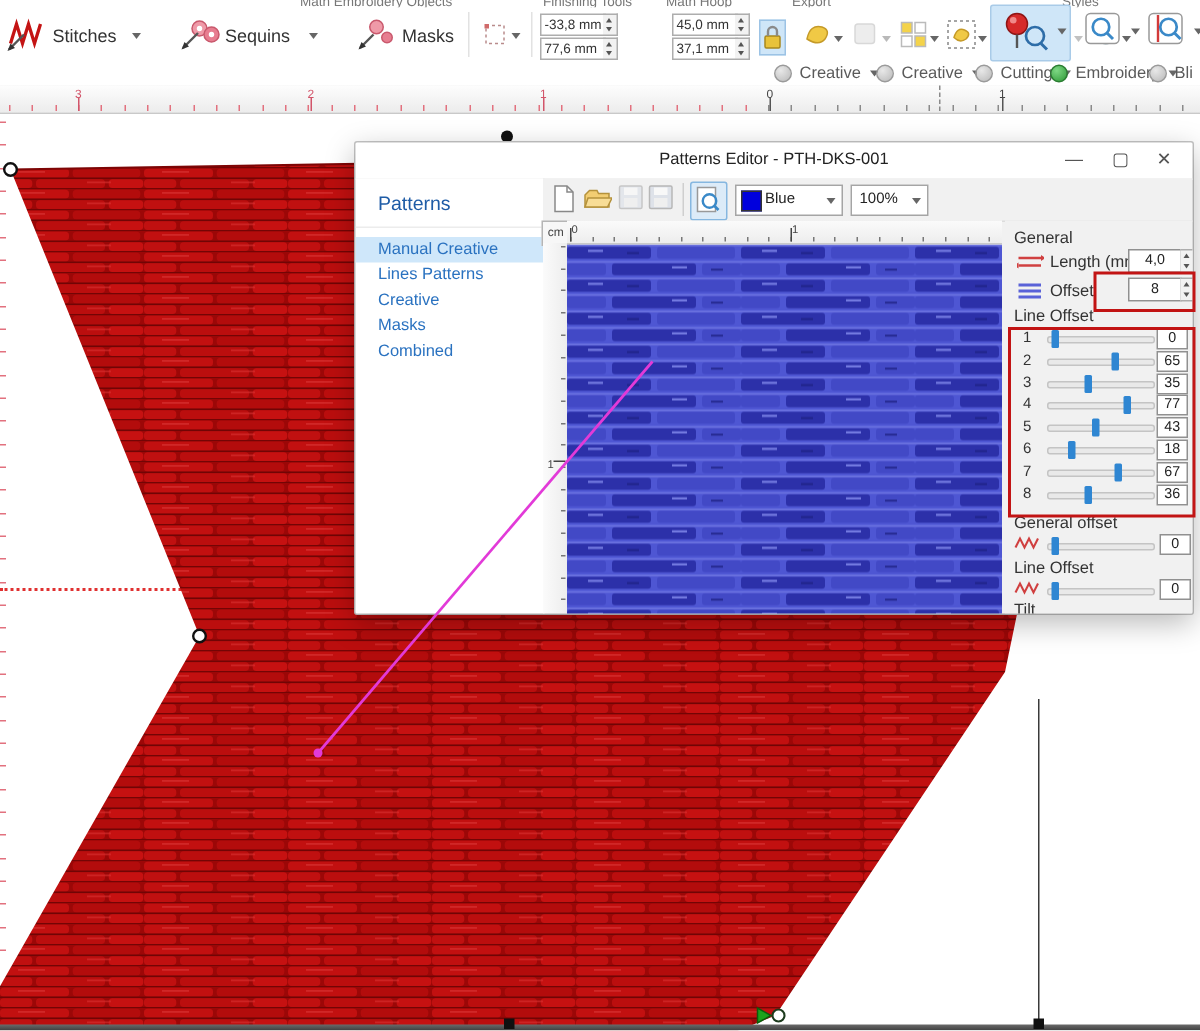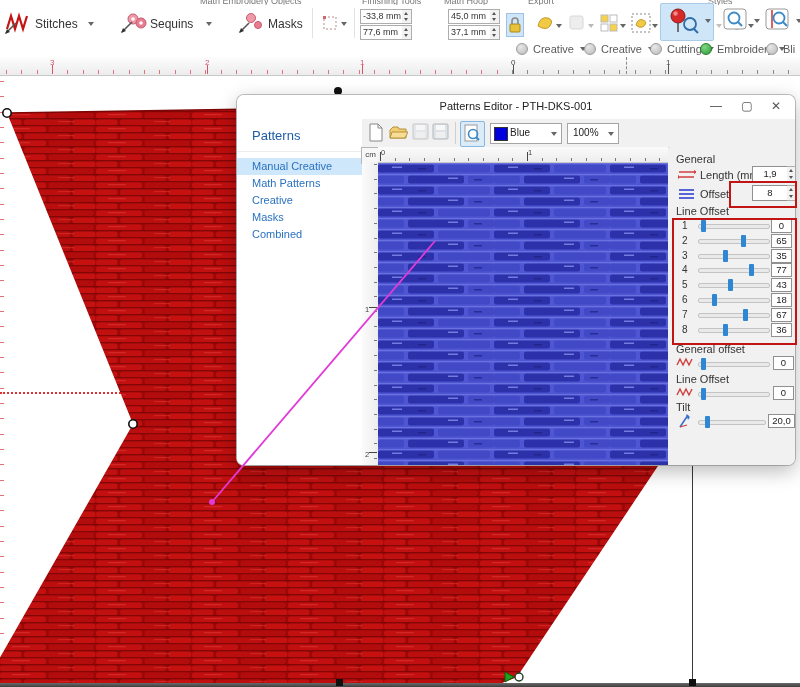--- a/index.html
+++ b/index.html
@@ -30,21 +30,21 @@
   #hruler .num{position:absolute;top:1px;font-size:8px;color:#444;}
   #hruler .num.red{color:#d2556a;}
   #vruler{position:absolute;top:75px;left:0;width:6px;height:612px;z-index:2;}
   .canvas-dot-guide{position:absolute;left:0;top:392px;width:128px;height:0;border-top:2px dotted #e03030;z-index:2;}
   #shape-svg{position:absolute;left:0;top:75px;z-index:3;}
   .sel-vline{position:absolute;left:692px;top:466px;width:1px;height:218px;background:#3a3a3a;z-index:4;}
   .bottom-bar{position:absolute;left:0;top:683px;width:800px;height:4px;background:linear-gradient(#6a6a6a,#3f3f3f);z-index:6;}
   .handle-square{position:absolute;width:7px;height:7px;background:#101010;z-index:7;}
   .handle-dot{position:absolute;width:8px;height:8px;border-radius:50%;background:#101010;z-index:4;}
   
-  .dialog{position:absolute;left:237px;top:95px;width:558px;height:370px;background:#f1f1f1;border-radius:7px;
+  .dialog{position:absolute;left:237px;top:95px;width:558px;height:314px;background:#f1f1f1;border-radius:1px;
           box-shadow:0 6px 20px rgba(0,0,0,.28),0 0 0 1px #c6c6c6;z-index:20;overflow:hidden;}
   .dlg-title{position:absolute;left:0;top:0;right:0;height:24px;background:#fff;border-bottom:1px solid #e6e6e6;}
   .dlg-title .txt{position:absolute;left:0;right:0;top:5px;text-align:center;font-size:11px;color:#222;}
   .winbtn{position:absolute;top:0;width:30px;height:24px;text-align:center;line-height:22px;font-size:12px;color:#555;}
   .sidebar{position:absolute;left:0;top:24px;width:125px;bottom:0;background:#fff;border-right:1px solid #e0e0e0;}
   .sb-header{font-size:13px;color:#1f5ca6;padding:9px 0 8px 15px;border-bottom:1px solid #ececec;}
   .sb-item{height:17px;line-height:17px;font-size:11px;color:#2a72c0;padding-left:15px;cursor:default;}
   .sb-item.sel{background:#cfe7fa;}
   .dlg-toolbar{position:absolute;left:125px;top:24px;right:0;height:28px;background:#f1f1f1;border-bottom:1px solid #dcdcdc;}
   .dtb-ic{position:absolute;top:4px;width:18px;height:19px;}
@@ -398,21 +398,21 @@
       <span class="winbtn" style="right:64px">—</span>
       <span class="winbtn" style="right:33px">▢</span>
       <span class="winbtn" style="right:4px">✕</span>
     </div>
 
     <div class="sidebar">
       <div class="sb-header">Patterns</div>
       <div style="padding-top:6px">
 
       <div class="sb-item sel">Manual Creative</div>
-          <div class="sb-item">Math Patterns</div>
+          <div class="sb-item">Lines Patterns</div>
           <div class="sb-item">Creative</div>
           <div class="sb-item">Masks</div>
           <div class="sb-item">Combined</div>
         </div>
     </div>
 
     <div class="dlg-toolbar">
       <span class="dtb-ic" style="left:6px">
         <svg width="16" height="19">
             <path d="M2 1 H10 L14 5 V18 H2 Z" fill="#fff" stroke="#888"></path>
@@ -536,21 +536,21 @@
       <span class="p-label" style="top:6px">General</span>
 
       <span class="abs" style="left:8px;top:22px">
         <svg width="18" height="12">
             <line x1="1" y1="3" x2="16" y2="3" stroke="#d04040" stroke-width="1.6"></line>
             <polygon points="16,1 16,5 19,3" fill="#d04040"></polygon>
             <line x1="1" y1="8" x2="16" y2="8" stroke="#d04040" stroke-width="1.6"></line>
             <polygon points="1,6 1,10 -2,8" fill="#d04040"></polygon>
           </svg></span>
       <span class="p-label" style="left:30px;top:22px">Length (mm)</span>
-      <span class="vbox" style="left:82px;top:19px;width:34px;height:14px;line-height:14px">1,9</span>
+      <span class="vbox" style="left:82px;top:19px;width:34px;height:14px;line-height:14px">4,0</span>
       <span class="spincol" style="left:117px;top:19px;height:14px">
           <i class="up"></i>
           <i class="dn"></i>
         </span>
 
       <span class="abs" style="left:8px;top:41px">
         <svg width="18" height="12">
             <line x1="1" y1="2" x2="16" y2="2" stroke="#5a62d8" stroke-width="2"></line>
             <line x1="1" y1="6" x2="16" y2="6" stroke="#5a62d8" stroke-width="2"></line>
             <line x1="1" y1="10" x2="16" y2="10" stroke="#5a62d8" stroke-width="2"></line>

